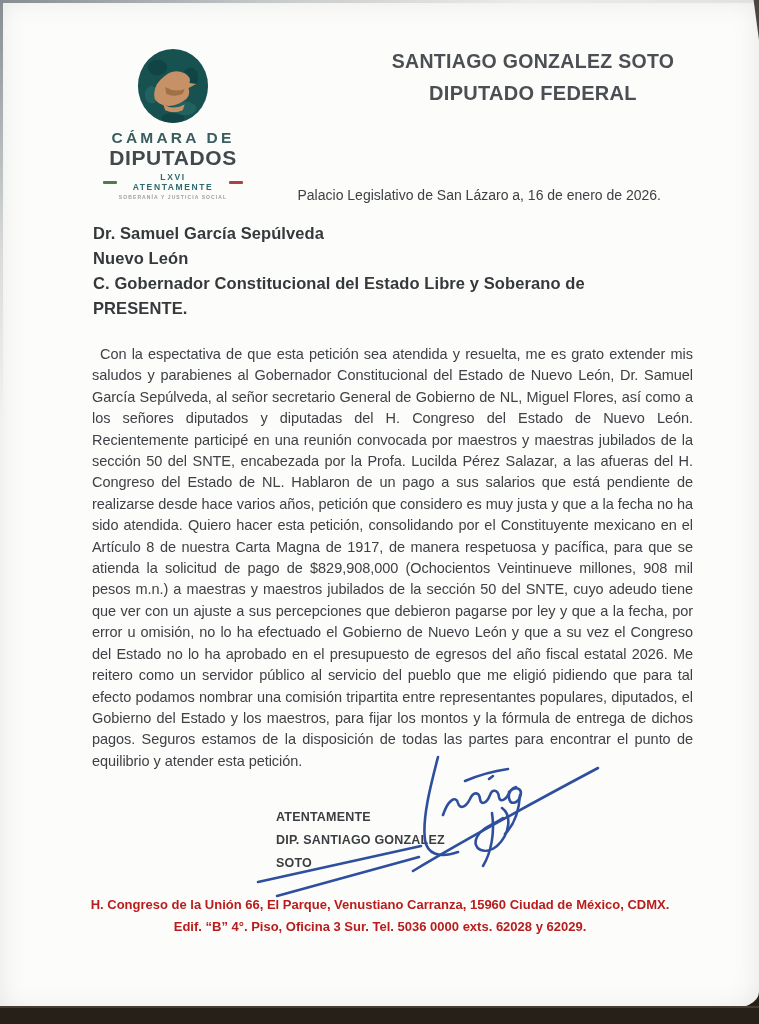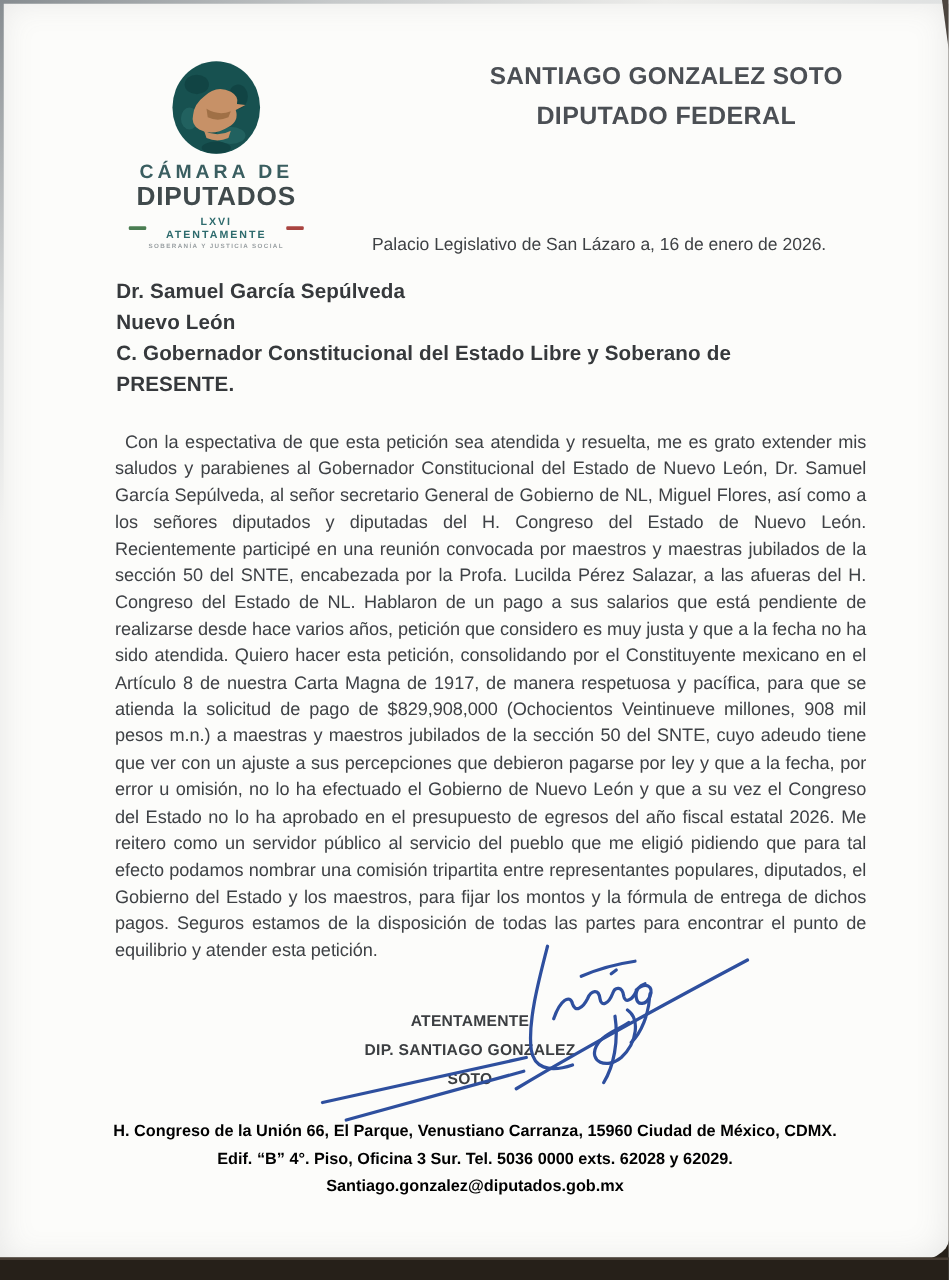--- a/index.html
+++ b/index.html
@@ -48,28 +48,28 @@
   
   .recipient{position:absolute;left:93px;top:221px;font-size:16.5px;font-weight:700;
     line-height:25px;color:#36393c;letter-spacing:.1px;}
 
   
   .body-par{position:absolute;left:92px;top:344px;width:601px;
     font-size:14.5px;line-height:21.4px;text-align:justify;text-indent:8px;
     color:#3e4145;letter-spacing:-.05px;}
 
   
-  .closing{position:absolute;left:276px;top:806px;width:200px;text-align:center;
+  .closing{position:absolute;left:276px;top:806px;width:200px;
     font-size:12.5px;font-weight:700;line-height:23px;color:#3b3e41;letter-spacing:.2px;}
   .sig{position:absolute;left:240px;top:740px;width:420px;height:170px;color:var(--signature_ink);}
   .sig path{stroke:currentColor;stroke-width:2.6;fill:none;stroke-linecap:round;stroke-linejoin:round;}
 
   
   .footer{position:absolute;left:30px;top:894px;width:700px;text-align:center;
-    font-size:13px;font-weight:700;line-height:22px;color:#000000;}
+    font-size:13px;font-weight:700;line-height:22px;color:#b91c1c;}
 
   .bottom-band{position:absolute;left:0;right:0;bottom:0;height:16px;background:#262019;
     border-top:2px solid #463c33;}
 </style>
 </head>
 <body>
 
 <div class="paper">
 
   <div class="logo-block">
@@ -125,21 +125,20 @@
     <path d="M502,808 C512,815 510,834 497,846 C485,856 471,849 477,837 C482,827 495,824 503,818"></path>
     <path d="M492,813 C495,833 491,853 483,866"></path>
     <path d="M413,871 C463,841 534,802 598,768"></path>
     <path d="M421,846 L258,882"></path>
     <path d="M277,896 L419,857"></path>
   </svg>
 
   <div class="footer">
     <div>H. Congreso de la Unión 66, El Parque, Venustiano Carranza, 15960 Ciudad de México, CDMX.</div>
     <div>Edif. “B” 4°. Piso, Oficina 3 Sur. Tel. 5036 0000 exts. 62028 y 62029.</div>
-    <div>Santiago.gonzalez@diputados.gob.mx</div>
   </div>
 
   <div class="edge-top"></div>
   <div class="edge-left"></div>
   <div class="corner-mark"></div>
 </div>
 
 <div class="bottom-band"></div>
 
 </body></html>

